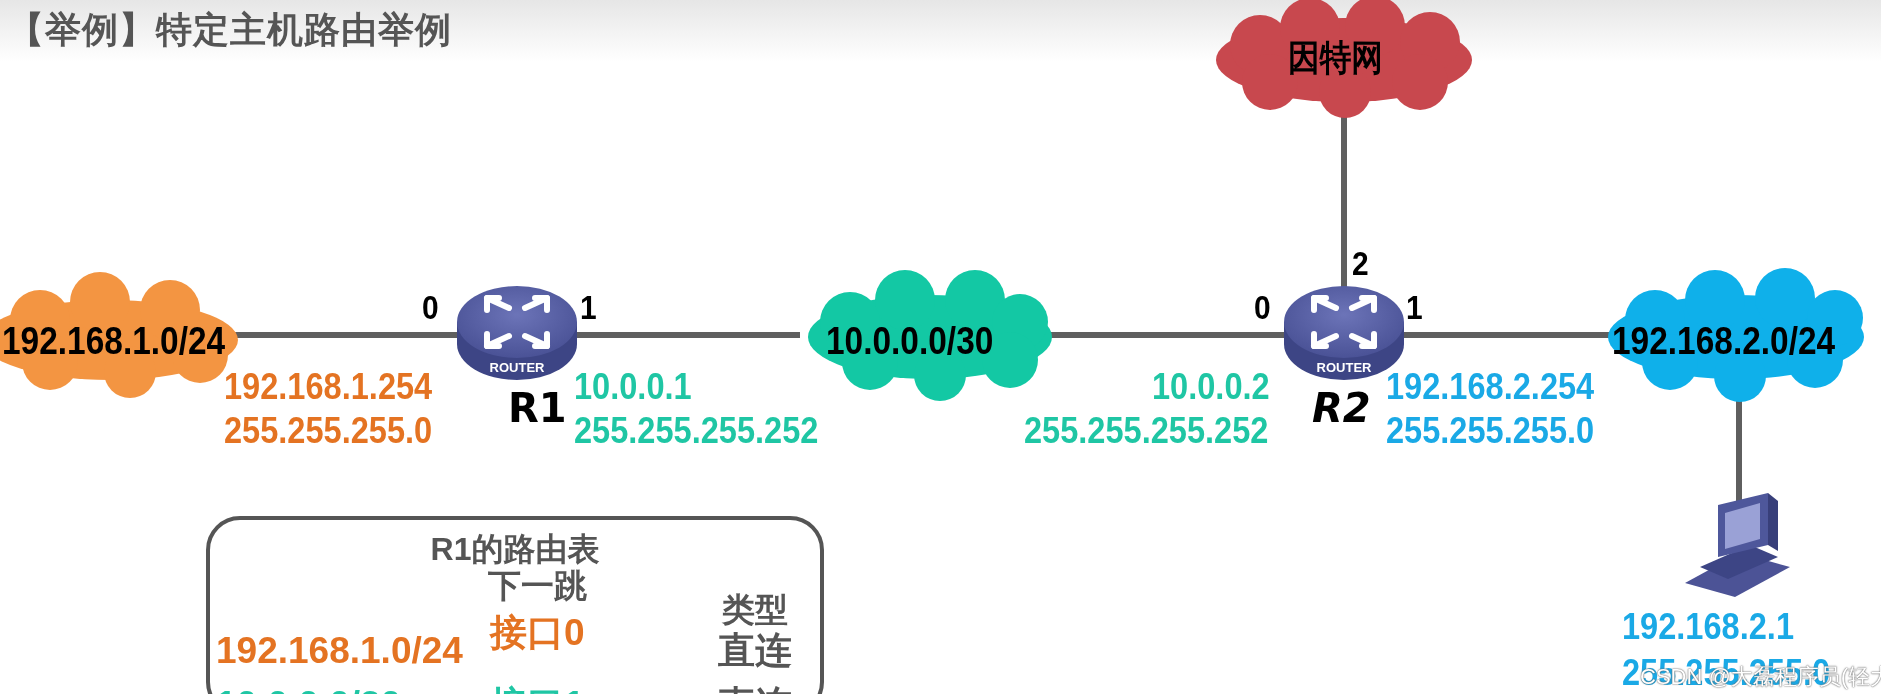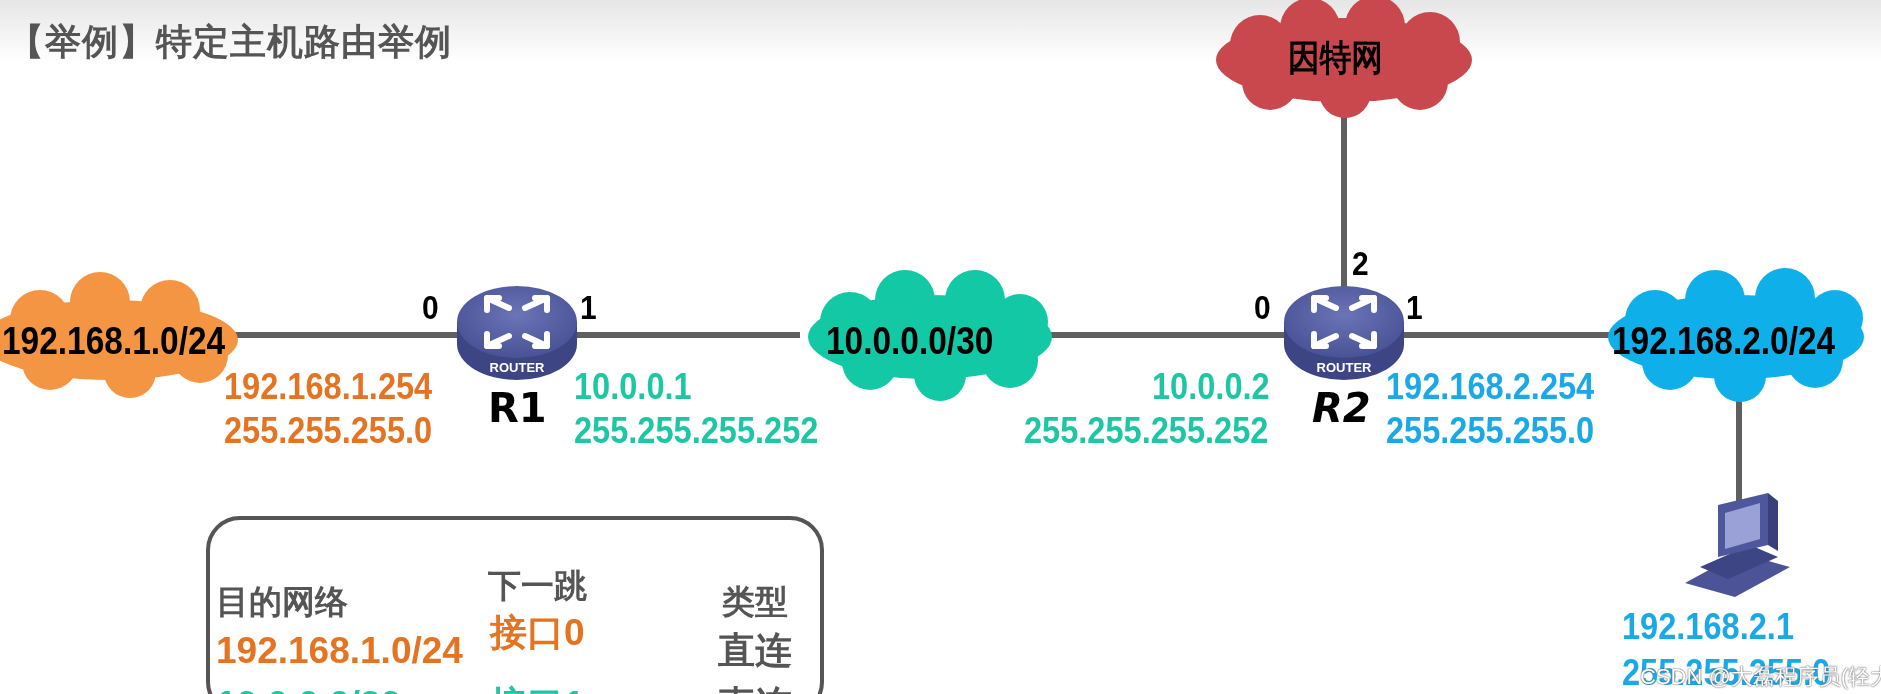--- a/index.html
+++ b/index.html
@@ -1,20 +1,20 @@
 <!DOCTYPE html>
 <html><head>
 <meta charset="utf-8">
 <style>
   html, body { margin:0; padding:0; }
   body { width:1881px; height:694px; overflow:hidden; position:relative; background:#ffffff;
          font-family:"Liberation Sans", "DejaVu Sans", sans-serif; }
   .topband { position:absolute; left:0; top:0; width:1881px; height:62px;
              background:linear-gradient(#e6e6e6, #ffffff); }
-  .title { position:absolute; left:8px; top:6px; font-size:36px; font-weight:bold; color:#555; letter-spacing:1px;margin-top:12px; }
+  .title { position:absolute; left:8px; top:6px; font-size:36px; font-weight:bold; color:#555; letter-spacing:1px; }
   svg.diagram { position:absolute; left:0; top:0; }
   .lbl { position:absolute; font-weight:bold; line-height:1; white-space:nowrap; transform:scaleX(0.88); transform-origin:left top; }
   .ip { font-size:37px; }
   .port { font-size:34px; color:#000; }
   .rname { font-size:40px; color:#000; font-family:"DejaVu Sans", sans-serif; transform:none; }
   .cloudtxt { font-size:38px; color:#000; }
   .orange { color:#e47322; }
   .teal { color:#1fc6a4; }
   .blue { color:#1aa9e6; }
   .table-box { position:absolute; left:206px; top:516px; width:618px; height:200px;
@@ -131,42 +131,42 @@
   </g>
 </svg>
 
 <div class="lbl cloudtxt" style="left:2px;top:322px;">192.168.1.0/24</div>
 <div class="lbl cloudtxt" style="left:826px;top:322px;">10.0.0.0/30</div>
 <div class="lbl cloudtxt" style="left:1612px;top:322px;">192.168.2.0/24</div>
 <div class="lbl cloudtxt" style="left:1288px;top:40px;font-size:36px;">因特网</div>
 
 <div class="lbl port" style="left:422px;top:290px;">0</div>
 <div class="lbl port" style="left:580px;top:290px;">1</div>
-<div class="lbl rname" style="left:488px;top:388px;font-weight:bold;text-align:center;">R1</div>
+<div class="lbl rname" style="left:508px;top:388px;font-weight:bold;text-align:center;">R1</div>
 <div class="lbl ip orange" style="left:224px;top:368px;">192.168.1.254</div>
 <div class="lbl ip orange" style="left:224px;top:412px;">255.255.255.0</div>
 <div class="lbl ip teal" style="left:574px;top:368px;">10.0.0.1</div>
 <div class="lbl ip teal" style="left:574px;top:412px;">255.255.255.252</div>
 
 <div class="lbl port" style="left:1254px;top:290px;">0</div>
 <div class="lbl port" style="left:1406px;top:290px;">1</div>
 <div class="lbl port" style="left:1352px;top:246px;">2</div>
 <div class="lbl rname" style="left:1312px;top:388px;font-weight:bold;font-style:italic;">R2</div>
 <div class="lbl ip teal" style="left:1152px;top:368px;">10.0.0.2</div>
 <div class="lbl ip teal" style="left:1024px;top:412px;">255.255.255.252</div>
 <div class="lbl ip blue" style="left:1386px;top:368px;">192.168.2.254</div>
 <div class="lbl ip blue" style="left:1386px;top:412px;">255.255.255.0</div>
 
 <div class="lbl ip blue" style="left:1622px;top:608px;">192.168.2.1</div>
 <div class="lbl ip blue" style="left:1622px;top:654px;">255.255.255.0</div>
 
 <div class="table-box">
-  <div class="tcell gray" style="left:6px;top:60px;">目的网络</div>
+  <div class="tbl-title">R1的路由表</div>
   <div class="tcell gray" style="left:278px;top:44px;">下一跳</div>
-  <div class="tcell gray" style="left:512px;top:60px;">类型</div>
+  <div class="tcell gray" style="left:512px;top:68px;">类型</div>
 
   <div class="tcell orange" style="left:6px;top:110px;font-size:37px;">192.168.1.0/24</div>
   <div class="tcell orange" style="left:280px;top:88px;font-size:37px;">接口0</div>
   <div class="tcell gray" style="left:508px;top:106px;font-size:37px;">直连</div>
 
   <div class="tcell teal" style="left:6px;top:164px;font-size:37px;">10.0.0.0/30</div>
   <div class="tcell teal" style="left:280px;top:160px;font-size:37px;">接口1</div>
   <div class="tcell gray" style="left:508px;top:160px;font-size:37px;">直连</div>
 </div>
 

